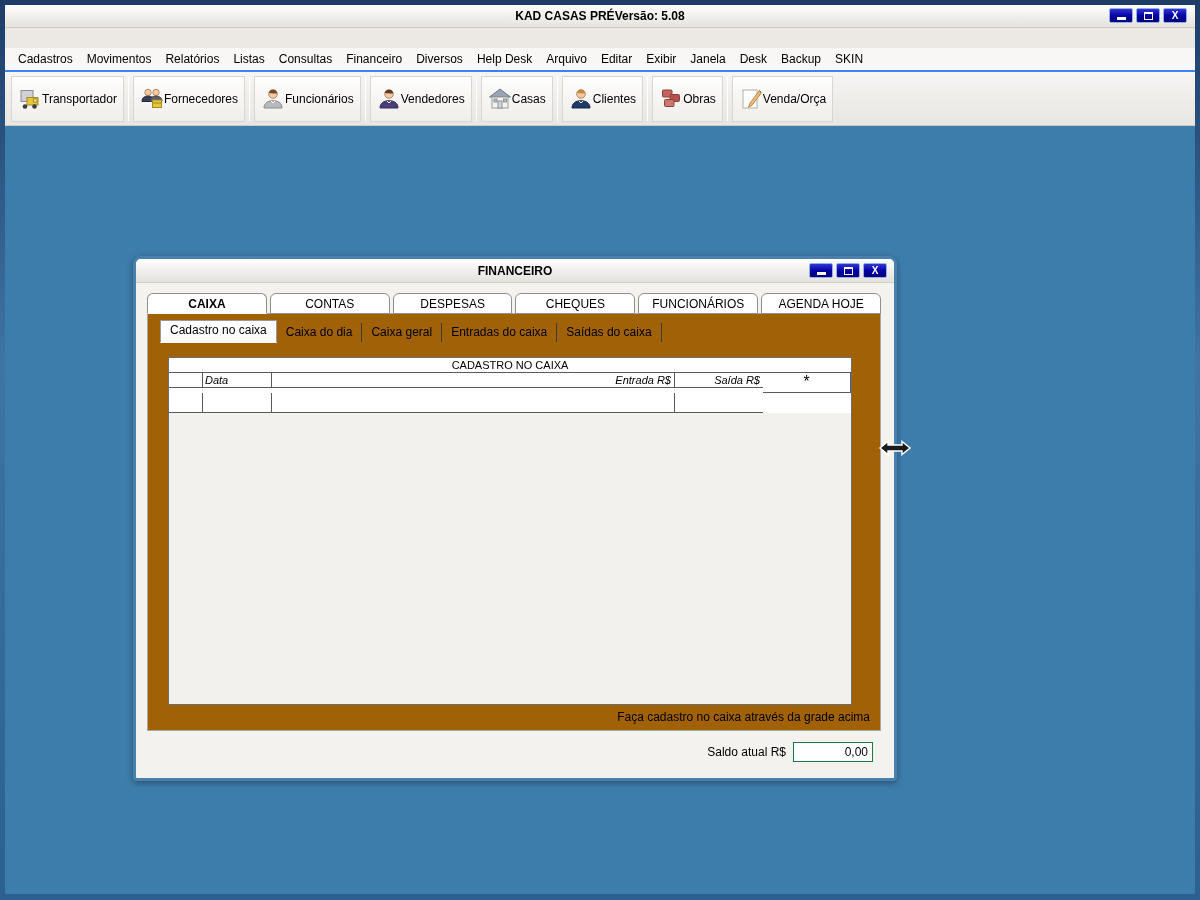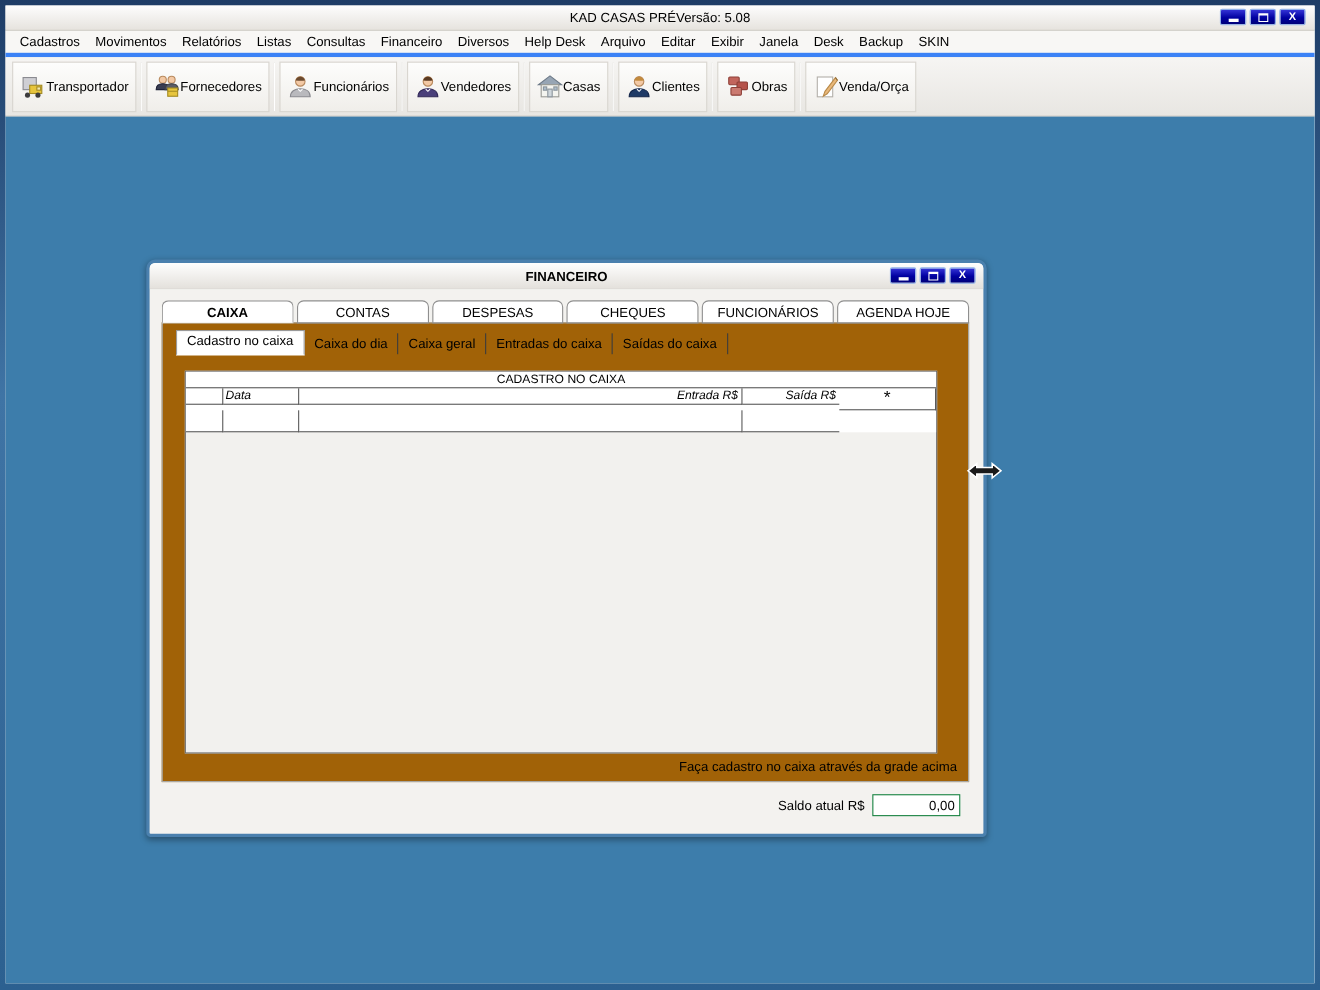--- a/index.html
+++ b/index.html
@@ -10,32 +10,32 @@
   .app { width:1200px; height:900px;
          background:linear-gradient(180deg,#1e3c66 0%, #3f74a5 40%, #2c6090 100%);
          padding:5px 5px 6px 5px; }
   .app-inner { width:100%; height:100%; display:flex; flex-direction:column;
                background:#ece9e5; box-shadow: inset 0 0 0 1px #dcebf6; }
 
   
   .titlebar { height:23px; background:linear-gradient(180deg,#fdfdfd,#e6e3de);
               display:flex; align-items:center; justify-content:center;
               position:relative; border-bottom:1px solid #cfccc6; }
-  .titlebar .t-text { font-weight:normal; display:flex; }
+  .titlebar .t-text { font-weight:bold; display:flex; }
   .win-controls { position:absolute; right:8px; top:3px; display:flex; gap:3px; }
   .wbtn { width:24px; height:15px; border:1px solid #8fb0e8; border-radius:2px;
           background:linear-gradient(180deg,#3434d6 0%, #0000a0 55%, #000078 100%);
           display:flex; align-items:center; justify-content:center;
           color:#fff; font-weight:bold; font-size:10px; line-height:10px; cursor:default; }
   .glyph-min { width:9px; height:3px; background:#fff; margin-top:6px; }
   .glyph-max { width:9px; height:8px; border:1px solid #fff; border-top-width:2px; }
 
   
   .menubar { height:24px; background:#f8f7f5; display:flex; align-items:center;
-             padding-left:6px; border-bottom:4px solid #3b82f6; }
+             padding-left:6px; border-bottom:2px solid #3b82f6;margin-top:20px; }
   .menu-item { padding:3px 7px; white-space:nowrap; }
 
   
   .toolbar { height:54px; background:linear-gradient(180deg,#f6f5f3,#e8e6e2);
              display:flex; align-items:center; padding:3px 4px; border-bottom:1px solid #cfccc6; }
   .tbtn { height:46px; min-width:66px; padding:2px 6px; margin:0 2px;
           border:1px solid #d9d6d0; background:linear-gradient(180deg,#fdfdfc,#f0eeea);
           display:flex; flex-direction:row; align-items:center; justify-content:space-between; }
   .tbtn .ico { width:24px; height:24px; display:block; }
   .tb-sep { width:1px; height:44px; background:#d2cfc9; border-right:1px solid #ffffff; margin:0 2px; }

